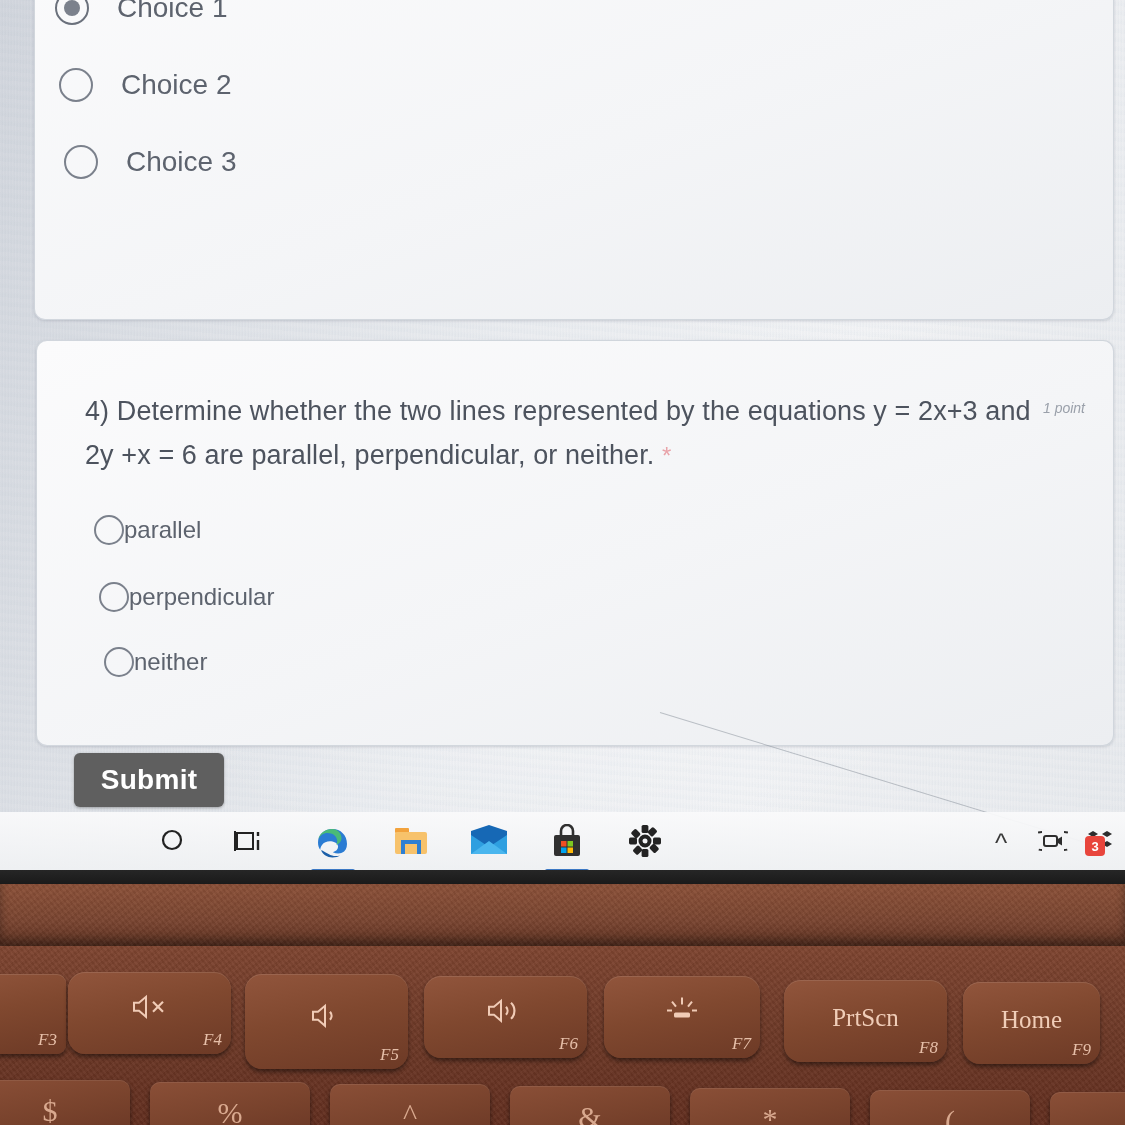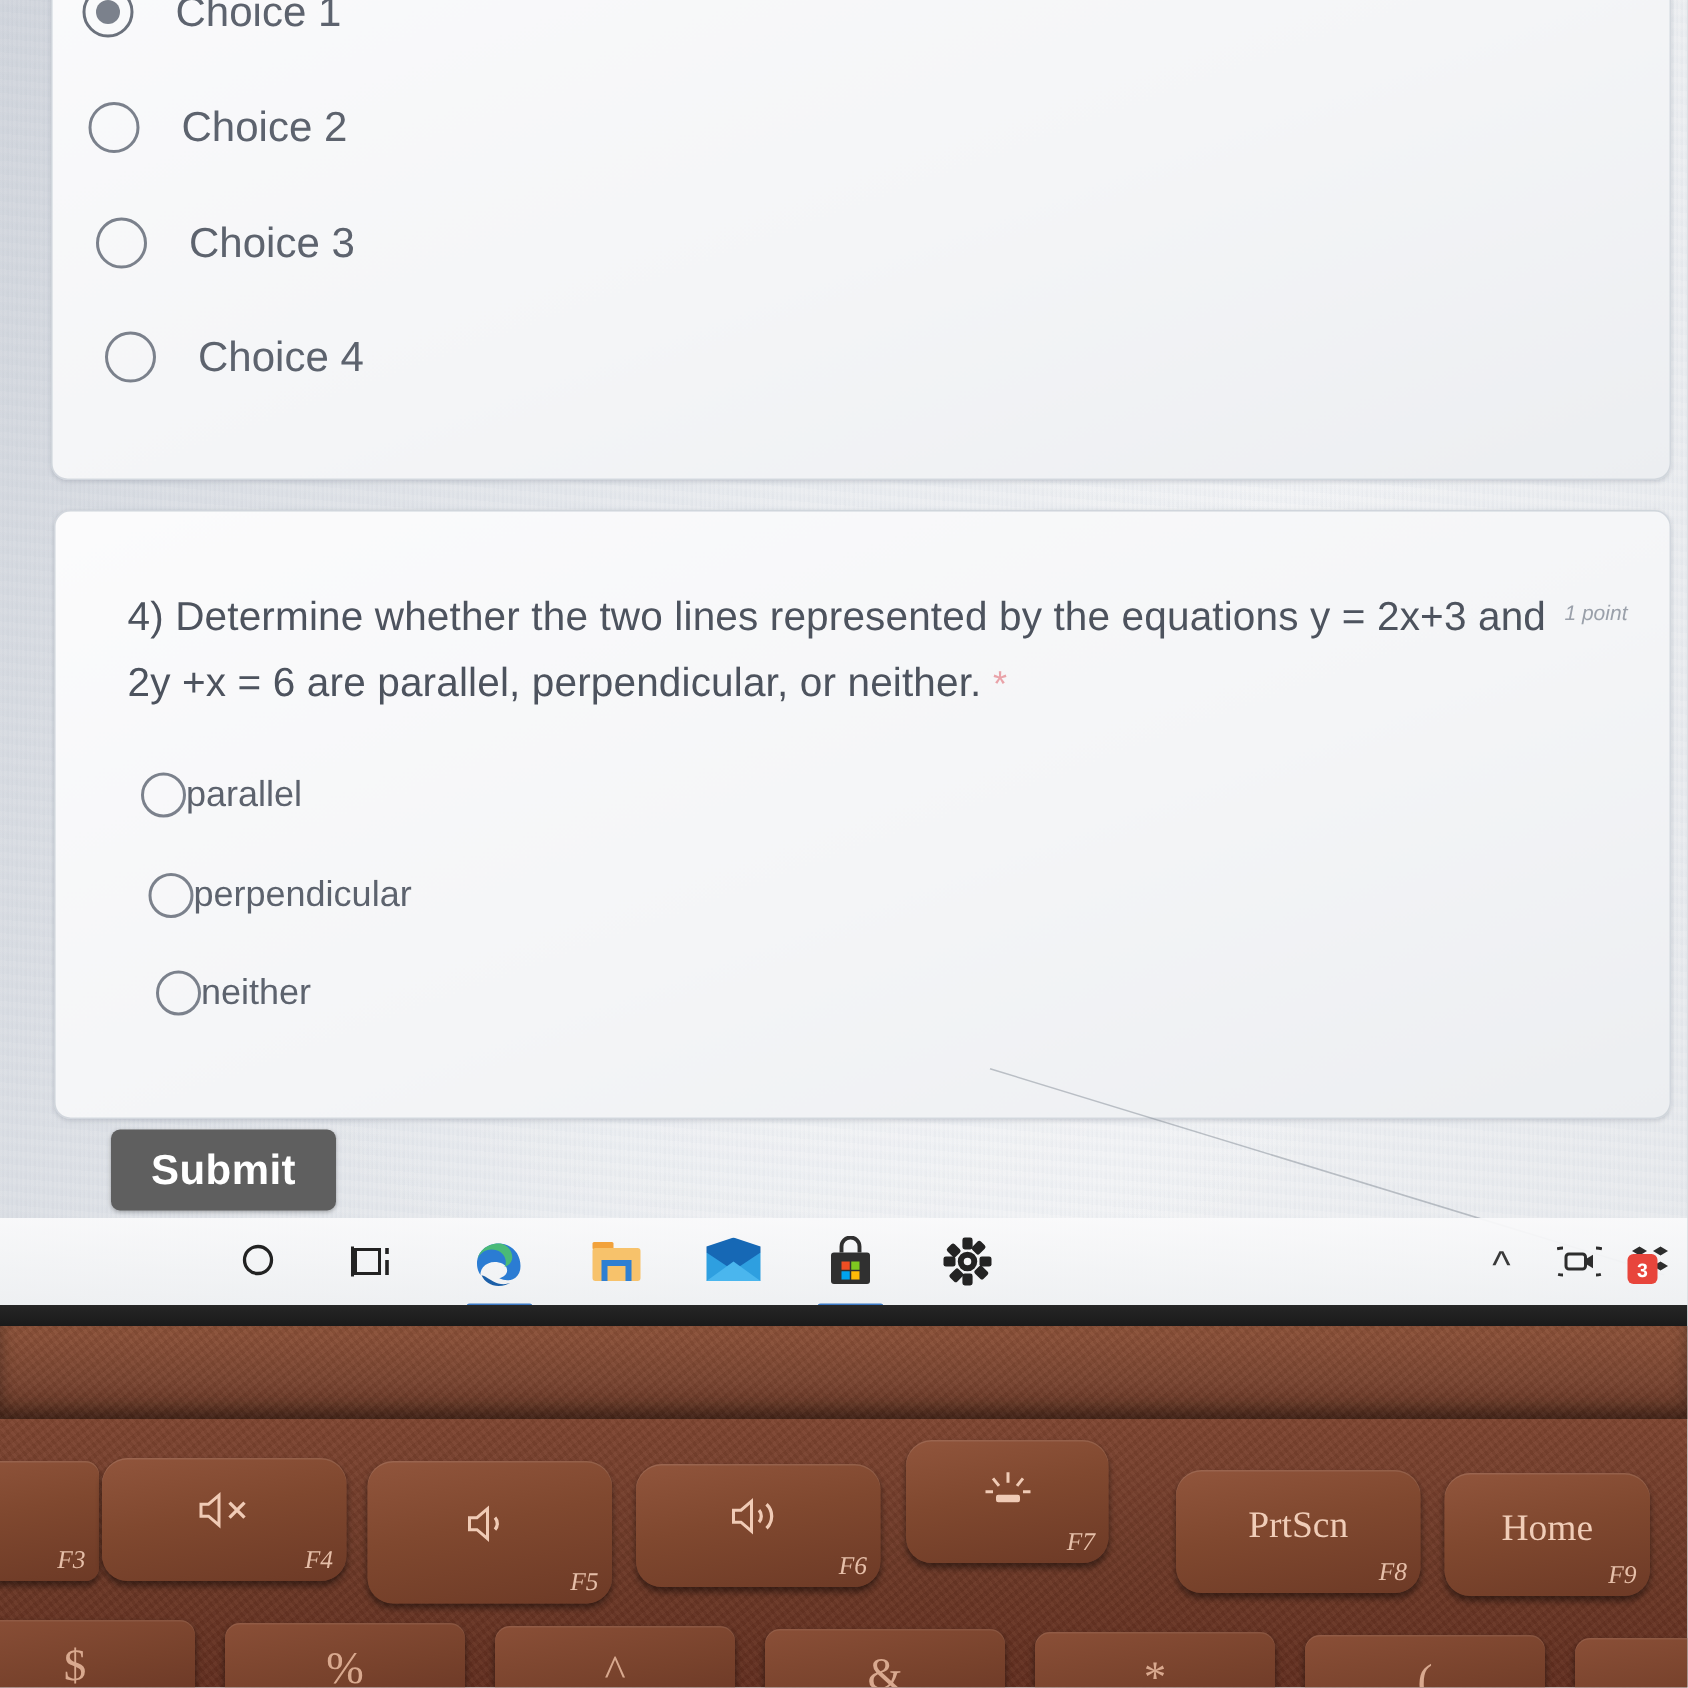--- a/index.html
+++ b/index.html
@@ -178,24 +178,20 @@
     <span class="radio sel"></span>
     <span class="opt-label">Choice 1</span>
   </div>
   <div class="opt opt-a" style="left:59px;top:68px;z-index:4;">
     <span class="radio"></span>
     <span class="opt-label">Choice 2</span>
   </div>
   <div class="opt opt-a" style="left:64px;top:145px;z-index:4;">
     <span class="radio"></span>
     <span class="opt-label">Choice 3</span>
-  </div>
-  <div class="opt opt-a" style="left:70px;top:221px;z-index:4;">
-    <span class="radio"></span>
-    <span class="opt-label">Choice 4</span>
   </div>
 
   <div class="card" id="card-q4"></div>
 
   <div id="q4-text"><span>4) Determine whether the two lines represented by the equations y = 2x+3 and 2y +x = 6 are parallel, perpendicular, or neither.</span> <span class="req">*</span></div>
 
   <div id="q4-points">1 point</div>
 
   <div class="opt opt-b" style="left:94px;top:515px;z-index:4;">
     <span class="radio"></span>
@@ -363,21 +359,21 @@
     <span class="glyph">
       <svg width="42" height="26" viewBox="0 0 42 26">
         <path d="M4 9 H9 L16 3 V23 L9 17 H4 Z" fill="none" stroke="#f0cbb6" stroke-width="2"></path>
         <path d="M21 9 a6 6 0 0 1 0 8" fill="none" stroke="#f0cbb6" stroke-width="2.2"></path>
         <path d="M26 5 a11 11 0 0 1 0 16" fill="none" stroke="#f0cbb6" stroke-width="2.2"></path>
       </svg>
     </span>
     <span class="fn">F6</span>
   </div>
 
-  <div class="key" style="left:604px;top:76px;width:135px;height:82px;">
+  <div class="key" style="left:604px;top:92px;width:156px;height:82px;">
     <span class="glyph" style="transform:translateY(-66%);">
       <svg width="40" height="28" viewBox="0 0 40 28">
         <rect x="12" y="18" width="16" height="5" rx="1.5" fill="#f0cbb6"></rect>
         <line x1="20" y1="3" x2="20" y2="10" stroke="#f0cbb6" stroke-width="2"></line>
         <line x1="10" y1="7" x2="14" y2="12" stroke="#f0cbb6" stroke-width="2"></line>
         <line x1="30" y1="7" x2="26" y2="12" stroke="#f0cbb6" stroke-width="2"></line>
         <line x1="5" y1="16" x2="10" y2="16" stroke="#f0cbb6" stroke-width="2"></line>
         <line x1="30" y1="16" x2="35" y2="16" stroke="#f0cbb6" stroke-width="2"></line>
       </svg>
     </span>

